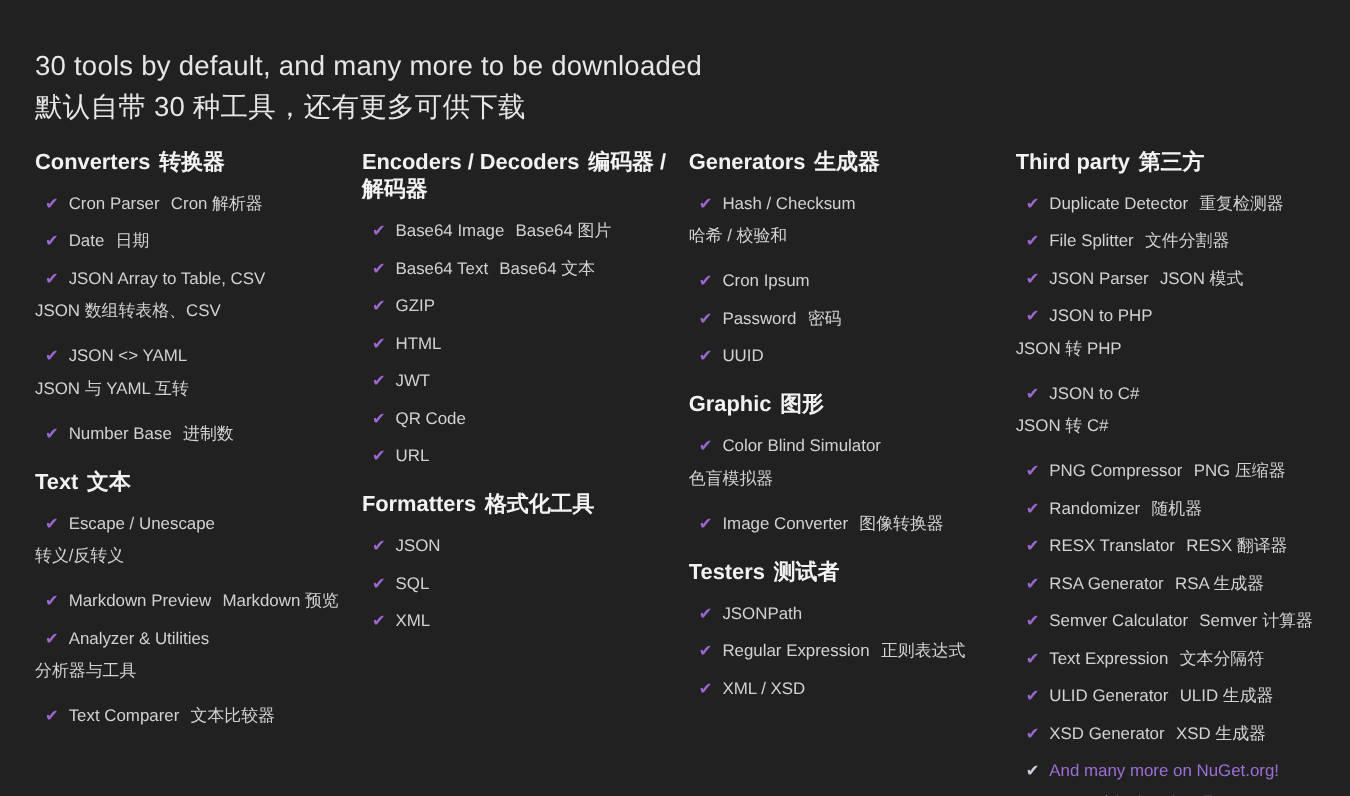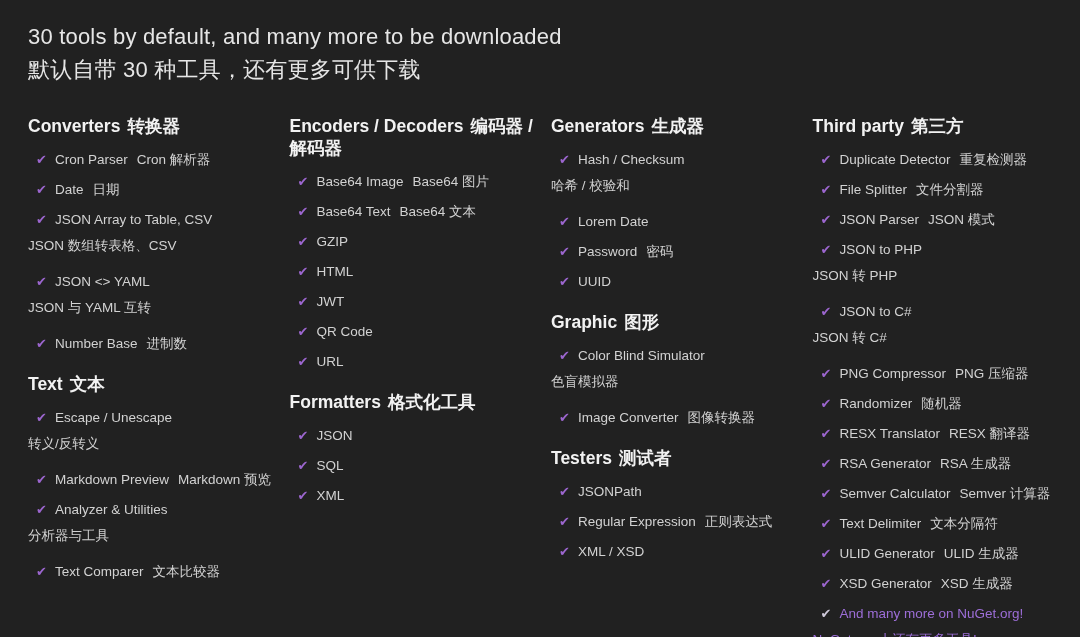--- a/index.html
+++ b/index.html
@@ -14,25 +14,25 @@
   }
   *{box-sizing:border-box;}
   html,body{margin:0;padding:0;}
   body{
     width:1080px;height:637px;overflow:hidden;
     background:var(--background);
     font-family:"Liberation Sans","DejaVu Sans",sans-serif;
     color:var(--body-text);
     -webkit-font-smoothing:antialiased;
   }
-  .page{width:1080px;height:637px;padding:20px 24px 0 28px;}
+  .page{width:1080px;height:637px;padding:36px 24px 0 28px;}
   .page-header h1{margin:0 0 13px 0;font-size:22px;line-height:33px;font-weight:400;color:var(--title-text);letter-spacing:.2px;}
   .grid{display:grid;grid-template-columns:repeat(4,1fr);column-gap:18px;}
   .col{min-width:0;}
-  .section{margin:16px 0 14px 0;}
+  .section{margin:3px 0 14px 0;}
   .stitle{margin:0 0 10px 0;font-size:17.5px;line-height:22px;font-weight:700;color:var(--heading-text);}
   .stitle .st-zh{margin-left:7px;}
   .item{margin:0 0 4px 0;font-size:13.5px;line-height:26px;color:var(--body-text);}
   .item .check{color:var(--accent);margin:0 8px 0 8px;font-size:13px;}
   .item .zh{margin-left:9px;}
   .item.wrapped{margin-bottom:10px;}
   .item.wrapped .zh{display:block;margin-left:0;}
   .item.link{color:var(--link);}
   .item.link .check{color:var(--check-light);}
 </style>
@@ -83,21 +83,21 @@
         <p class="item"><span class="check">✔</span><span class="en">JSON</span></p>
         <p class="item"><span class="check">✔</span><span class="en">SQL</span></p>
         <p class="item"><span class="check">✔</span><span class="en">XML</span></p>
       </section>
     </div>
 
     <div class="col">
       <section class="section">
         <h2 class="stitle"><span class="st-en">Generators</span><span class="st-zh">生成器</span></h2>
         <p class="item wrapped"><span class="check">✔</span><span class="en">Hash / Checksum</span><span class="zh">哈希 / 校验和</span></p>
-        <p class="item"><span class="check">✔</span><span class="en">Lorem Date</span></p>
+        <p class="item"><span class="check">✔</span><span class="en">Cron Ipsum</span></p>
         <p class="item"><span class="check">✔</span><span class="en">Password</span><span class="zh">密码</span></p>
         <p class="item"><span class="check">✔</span><span class="en">UUID</span></p>
       </section>
       <section class="section">
         <h2 class="stitle"><span class="st-en">Graphic</span><span class="st-zh">图形</span></h2>
         <p class="item wrapped"><span class="check">✔</span><span class="en">Color Blind Simulator</span><span class="zh">色盲模拟器</span></p>
         <p class="item"><span class="check">✔</span><span class="en">Image Converter</span><span class="zh">图像转换器</span></p>
       </section>
       <section class="section">
         <h2 class="stitle"><span class="st-en">Testers</span><span class="st-zh">测试者</span></h2>
@@ -113,21 +113,21 @@
         <p class="item"><span class="check">✔</span><span class="en">Duplicate Detector</span><span class="zh">重复检测器</span></p>
         <p class="item"><span class="check">✔</span><span class="en">File Splitter</span><span class="zh">文件分割器</span></p>
         <p class="item"><span class="check">✔</span><span class="en">JSON Parser</span><span class="zh">JSON 模式</span></p>
         <p class="item wrapped"><span class="check">✔</span><span class="en">JSON to PHP</span><span class="zh">JSON 转 PHP</span></p>
         <p class="item wrapped"><span class="check">✔</span><span class="en">JSON to C#</span><span class="zh">JSON 转 C#</span></p>
         <p class="item"><span class="check">✔</span><span class="en">PNG Compressor</span><span class="zh">PNG 压缩器</span></p>
         <p class="item"><span class="check">✔</span><span class="en">Randomizer</span><span class="zh">随机器</span></p>
         <p class="item"><span class="check">✔</span><span class="en">RESX Translator</span><span class="zh">RESX 翻译器</span></p>
         <p class="item"><span class="check">✔</span><span class="en">RSA Generator</span><span class="zh">RSA 生成器</span></p>
         <p class="item"><span class="check">✔</span><span class="en">Semver Calculator</span><span class="zh">Semver 计算器</span></p>
-        <p class="item"><span class="check">✔</span><span class="en">Text Delimiter</span><span class="zh">文本分隔符</span></p>
+        <p class="item"><span class="check">✔</span><span class="en">Text Expression</span><span class="zh">文本分隔符</span></p>
         <p class="item"><span class="check">✔</span><span class="en">ULID Generator</span><span class="zh">ULID 生成器</span></p>
         <p class="item"><span class="check">✔</span><span class="en">XSD Generator</span><span class="zh">XSD 生成器</span></p>
         <p class="item wrapped link"><span class="check">✔</span><span class="en">And many more on NuGet.org!</span><span class="zh">NuGet.org 上还有更多工具!</span></p>
       </section>
     </div>
 
   </main>
 </div>
 
 </body></html>

